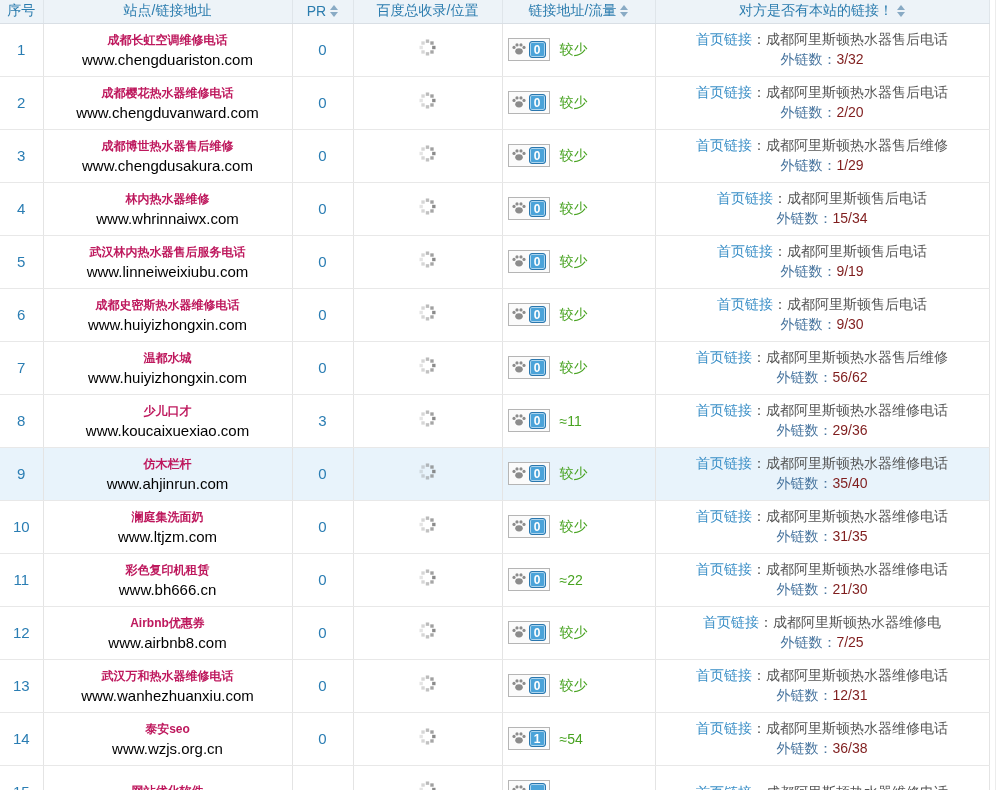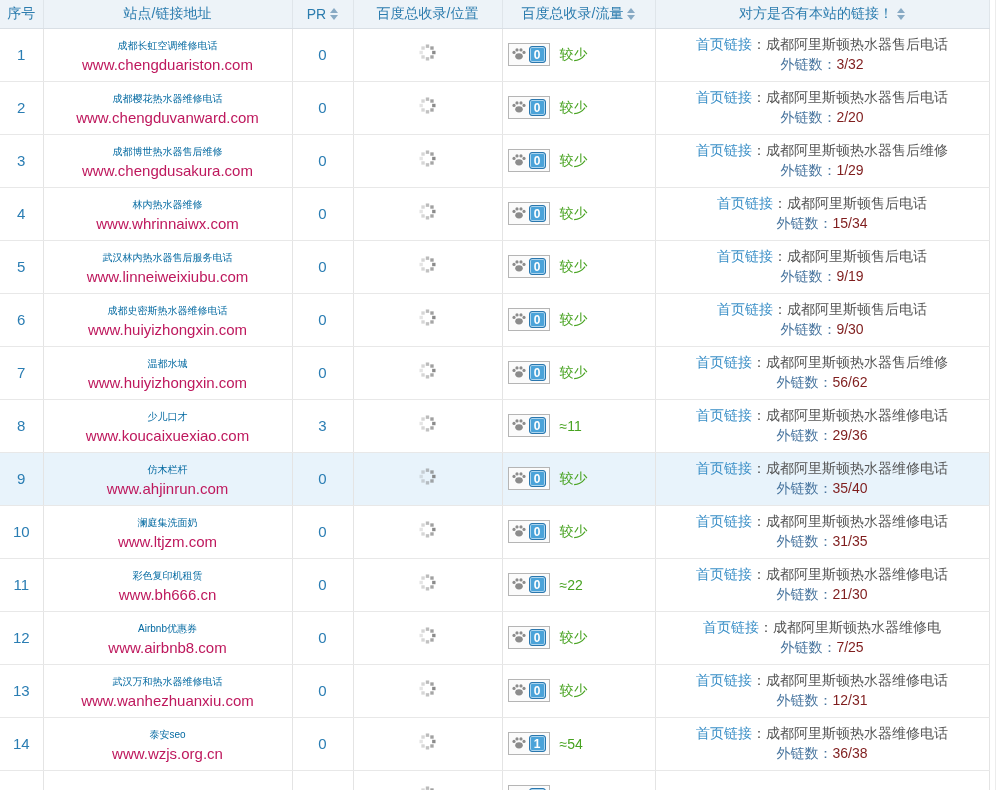--- a/index.html
+++ b/index.html
@@ -13,21 +13,21 @@
     background: #fff;
   }
 
   table#links-table {
     border-collapse: collapse;
     table-layout: fixed;
     width: 989px;
   }
 
   thead th {
-    height: 28px;
+    height: 23px;
     background: #edf3f8;
     color: #2b7cae;
     font-size: 14px;
     font-weight: normal;
     text-align: center;
     vertical-align: middle;
     border-right: 1px solid #dfe5ea;
     border-bottom: 1px solid #d9dfe5;
     white-space: nowrap;
   }
@@ -51,22 +51,22 @@
     border-bottom: 5px solid #88aac4;
   }
   .sort-arrows .down {
     width: 0; height: 0;
     border-left: 4px solid transparent; border-right: 4px solid transparent;
     border-top: 5px solid #88aac4;
   }
 
   .idx, .pr { color: #2a7db3; font-size: 15px; }
 
-  .site-name { font-size: 10px; font-weight: normal; color: #0369a1; line-height: 19px; }
-  .site-url  { font-size: 15px; color: #be185d; line-height: 19px; }
+  .site-name { font-size: 12px; font-weight: bold; color: #be185d; line-height: 19px; }
+  .site-url  { font-size: 15px; color: #000000; line-height: 19px; }
 
   .spinner { display: inline-block; vertical-align: middle; }
 
   .weight-cell { text-align: left; }
   .weight-inner { display: flex; align-items: center; padding-left: 5px; }
   .icon-box {
     display: inline-flex; align-items: center; gap: 3px;
     border: 1px solid #b5b5b5; background: #fbfbfb;
     padding: 2px 3px; height: 23px;
   }
@@ -115,21 +115,21 @@
               <span>PR</span>
               <span class="sort-arrows">
                 <span class="up"></span>
                 <span class="down"></span>
               </span>
             </span></th>
           <th><span class="sort-wrap">
               <span>百度总收录/位置</span>
             </span></th>
           <th><span class="sort-wrap">
-              <span>百度总收录/流量</span>
+              <span>链接地址/流量</span>
               <span class="sort-arrows">
                 <span class="up"></span>
                 <span class="down"></span>
               </span>
             </span></th>
           <th><span class="sort-wrap">
               <span>对方是否有本站的链接！</span>
               <span class="sort-arrows">
                 <span class="up"></span>
                 <span class="down"></span>

